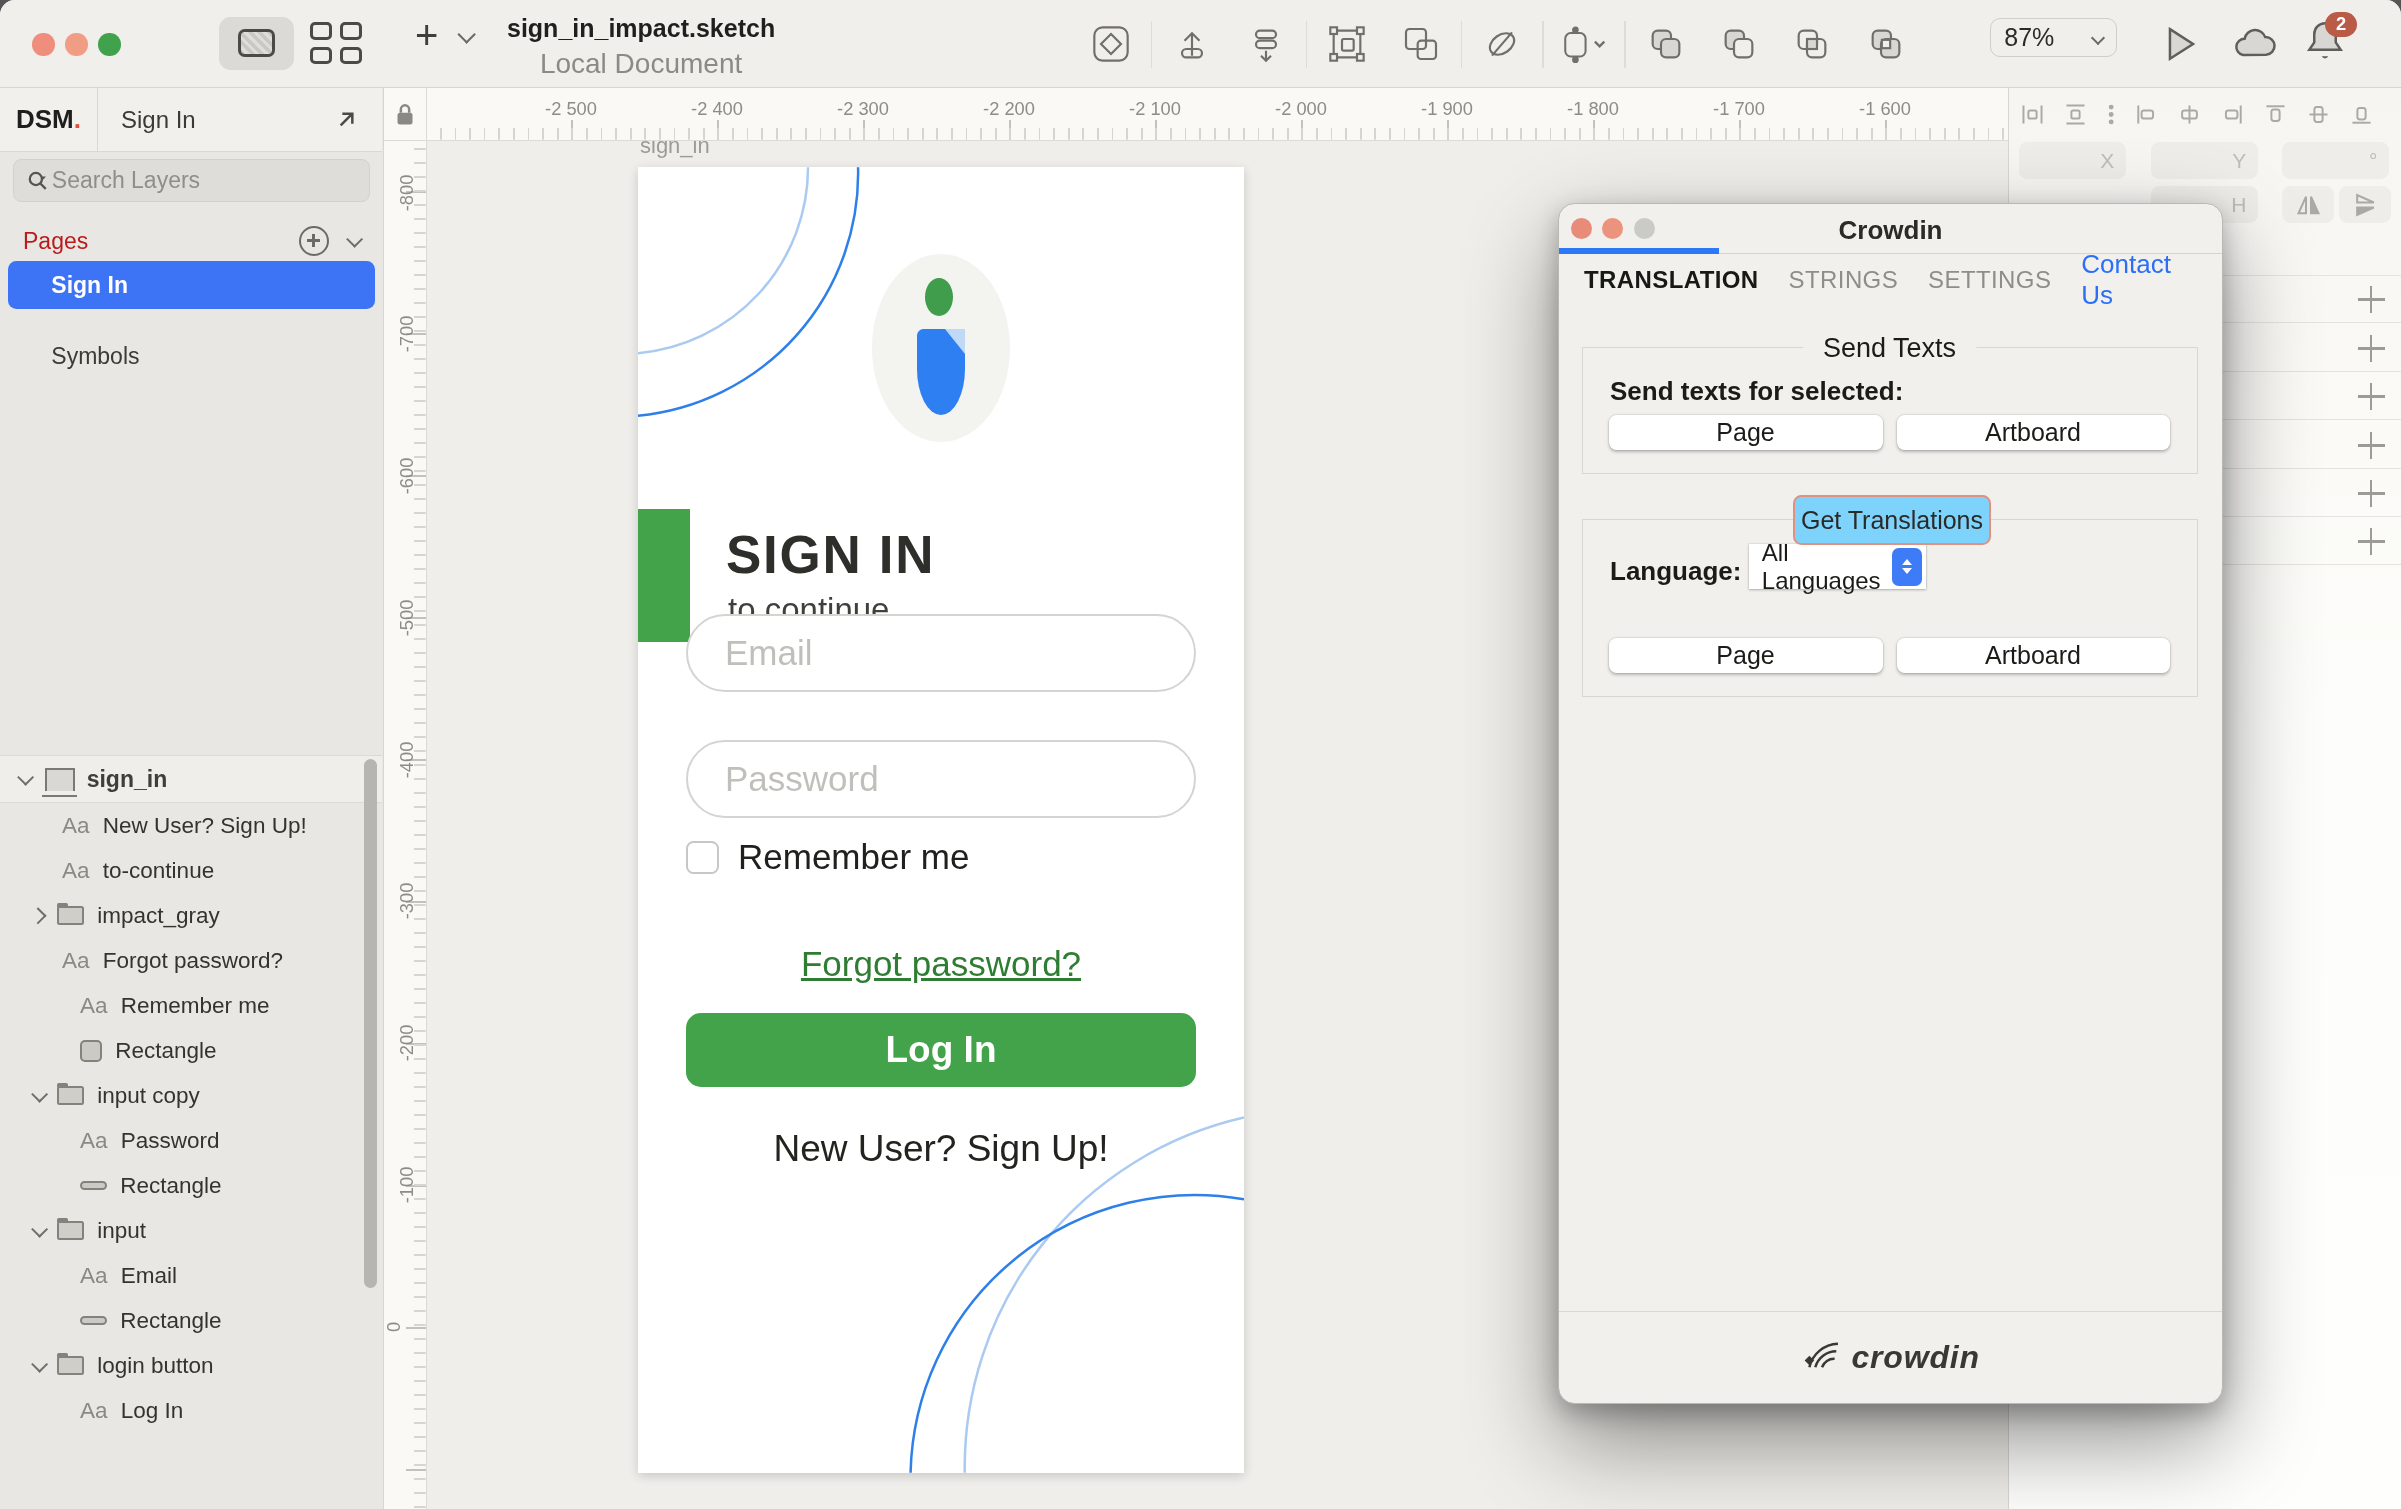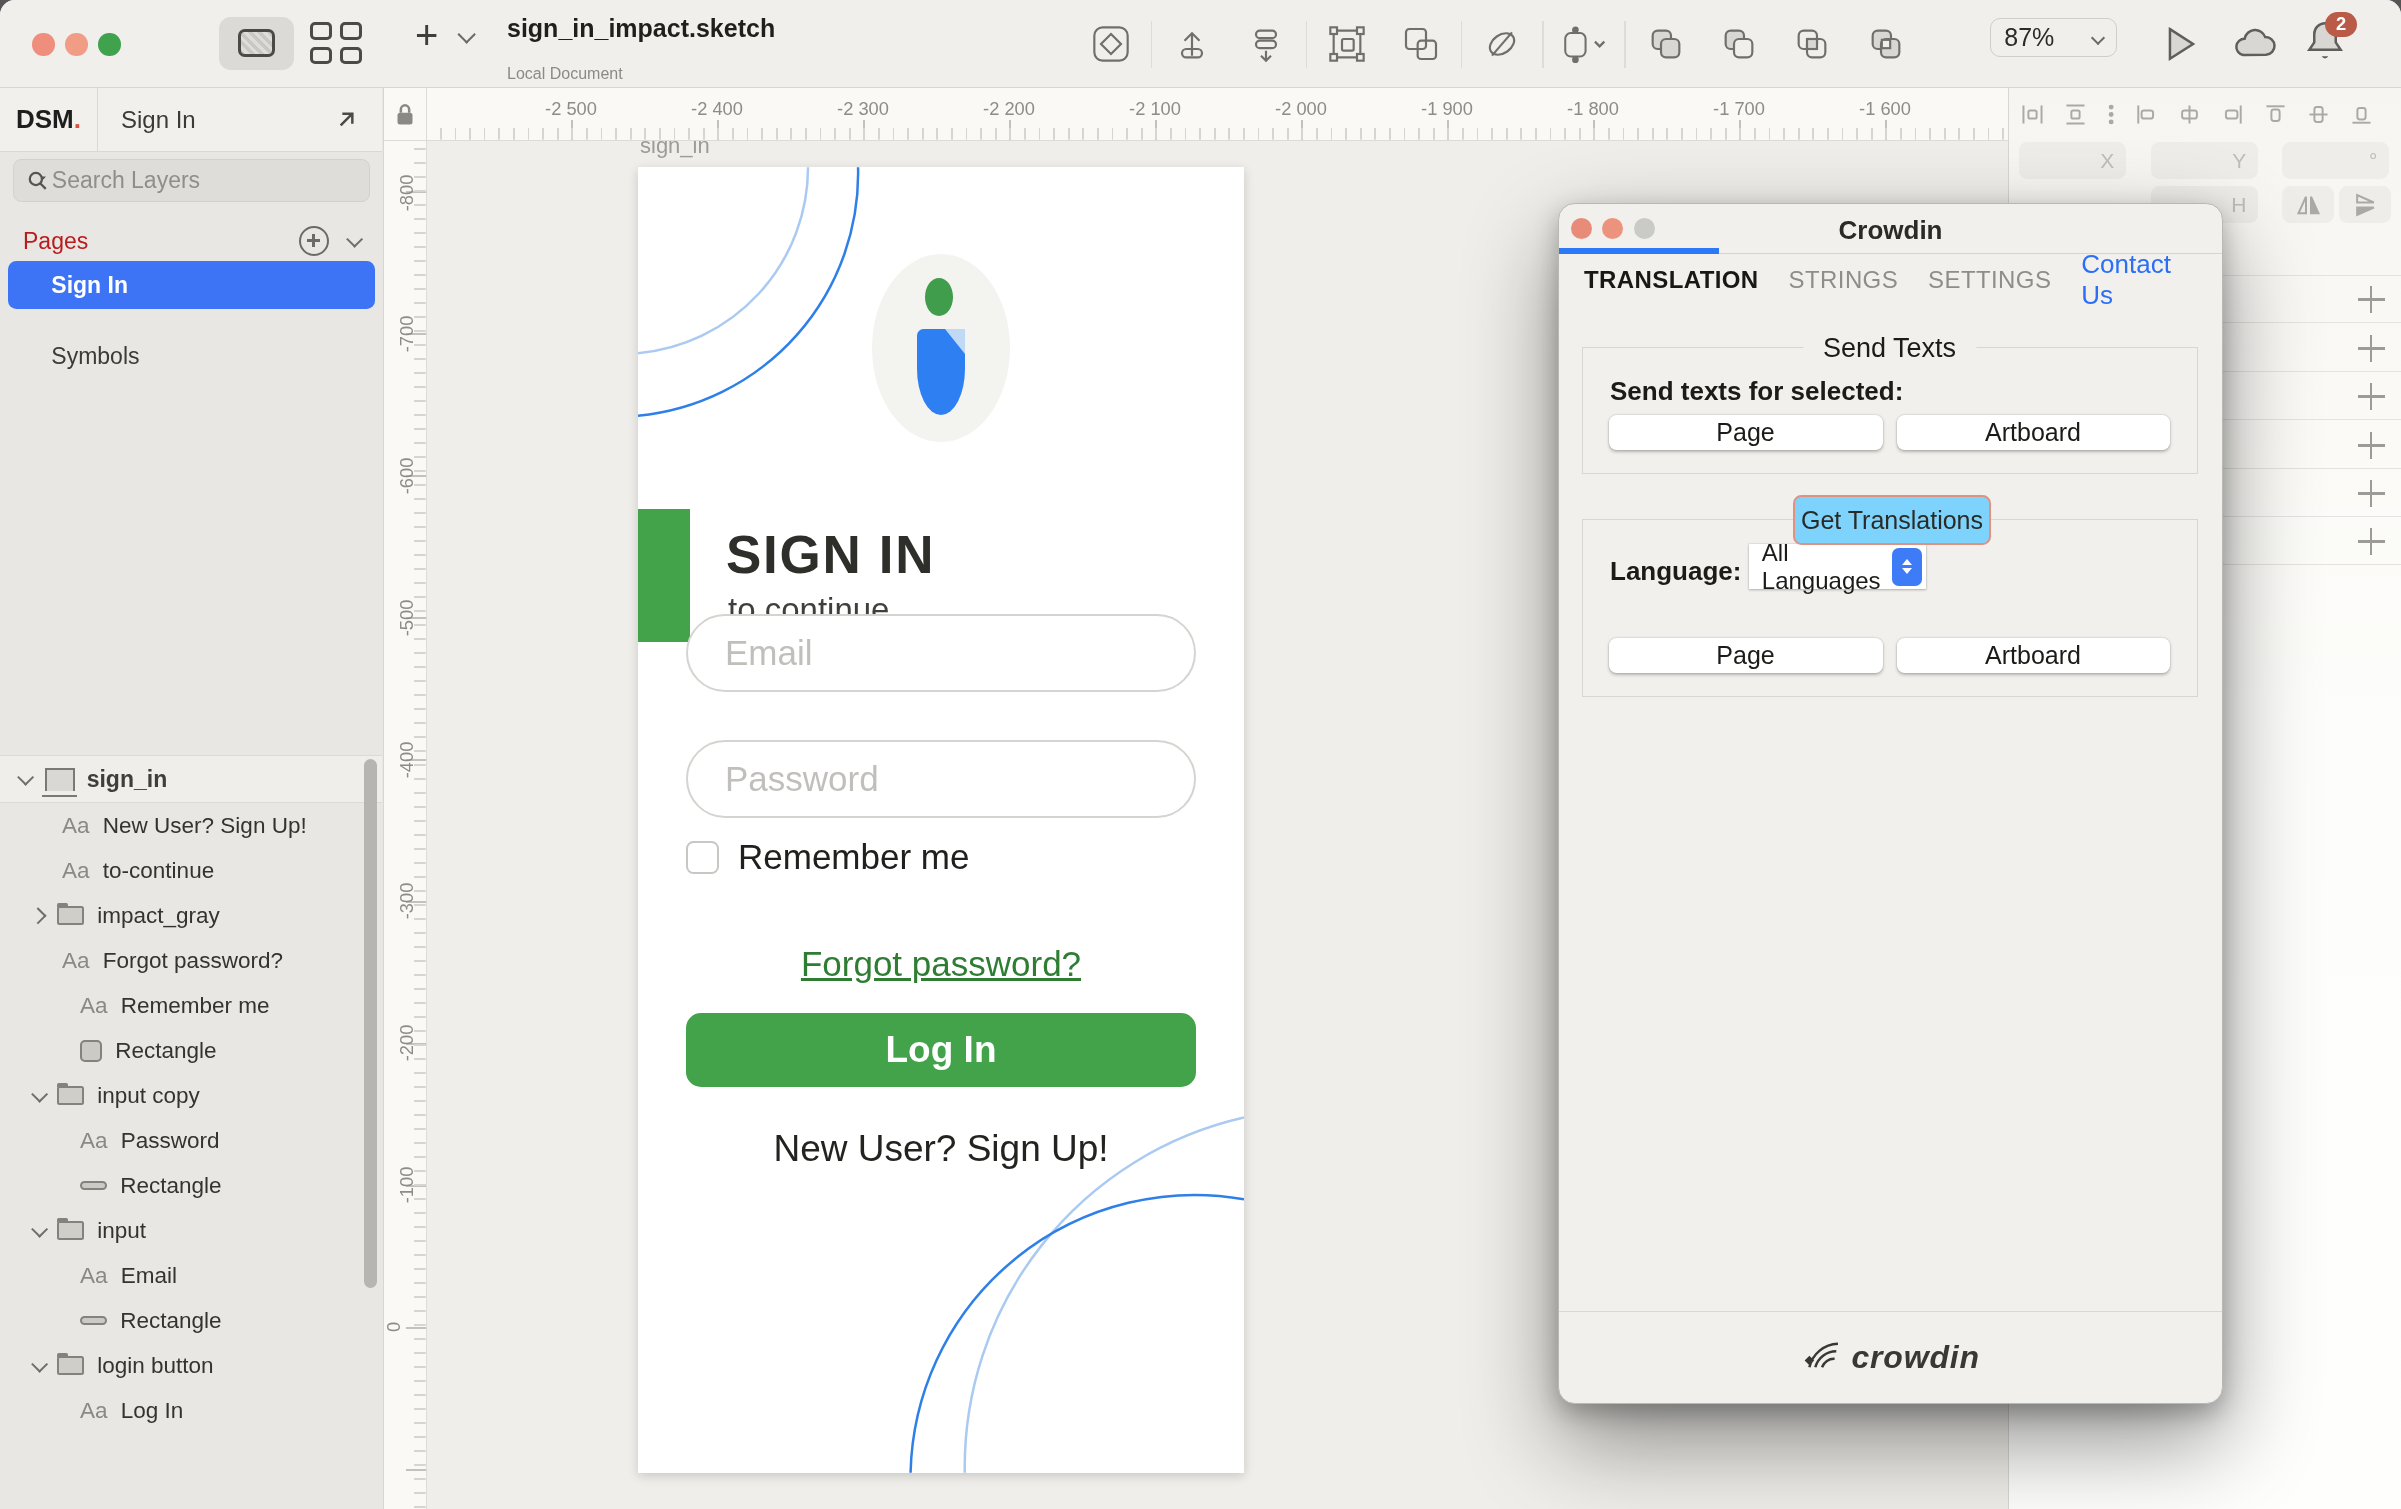--- a/index.html
+++ b/index.html
@@ -15,21 +15,21 @@
   .tl-zoom { left:98px; background:#41A24E; }
   .view-toggle { position:absolute; left:219px; top:16.7px; width:75px; height:53px; background:#DBDAD6; border-radius:11.7px; display:flex; align-items:center; justify-content:center; }
   .vt-icon { width:37px; height:28px; border:3.3px solid #4A4A46; border-radius:6.7px; background:repeating-linear-gradient(45deg,#c9c8c4 0 3.3px,#deddd9 3.3px 6.7px); }
   .grid-toggle { position:absolute; left:310px; top:22px; width:53px; height:43px; display:grid; grid-template-columns:1fr 1fr; gap:6.7px; }
   .grid-toggle span { width:22px; height:17.5px; border:3.3px solid #4A4A46; border-radius:5px; }
   .tb-plus { position:absolute; left:415px; top:13.3px; font-size:40px; font-weight:300; color:#3E3E3B; }
   .tb-plus-chev { position:absolute; left:460px; top:28px; }
   .chev { display:inline-block; width:13.3px; height:13.3px; border-right:2.5px solid #6B6A67; border-bottom:2.5px solid #6B6A67; transform:rotate(45deg); }
   .doc-title { position:absolute; left:507px; top:14px; }
   .doc-title .t { font-size:25px; font-weight:700; color:#201F1D; }
-  .doc-title .s { font-size:16px; color:#8B8A86; margin-top:22px; }
+  .doc-title .s { font-size:28px; color:#8B8A86; margin-top:5px;text-align:center; }
   .tb-icons { position:absolute; left:1074px; top:0; height:88px; display:flex; align-items:center; }
   .tb-ic { width:50px; height:50px; display:flex; align-items:center; justify-content:center; margin:0 11.7px; }
   .tb-sep { width:1.7px; height:47px; background:#DDDCD8; margin:0 3.3px; }
   .tb-ic svg { stroke:#716F6B; fill:none; stroke-width:2.6; }
   .zoom-box { position:absolute; left:1990px; top:18.3px; width:127px; height:39px; border:1.7px solid #CFCEC9; border-radius:10px; display:flex; align-items:center; justify-content:space-between; padding:0 13.3px; }
   .zoom-box .zv { font-size:25px; color:#2B2B28; }
   .play-ic { position:absolute; left:2165px; top:25px; }
   .cloud-ic { position:absolute; left:2231px; top:27px; }
   .bell-ic { position:absolute; left:2306px; top:20px; }
   .bell-badge { position:absolute; left:2325px; top:11.7px; min-width:32px; height:25px; background:#B95B47; border-radius:13.3px; color:#fff; font-size:18.3px; font-weight:700; display:flex; align-items:center; justify-content:center; z-index:2; }

